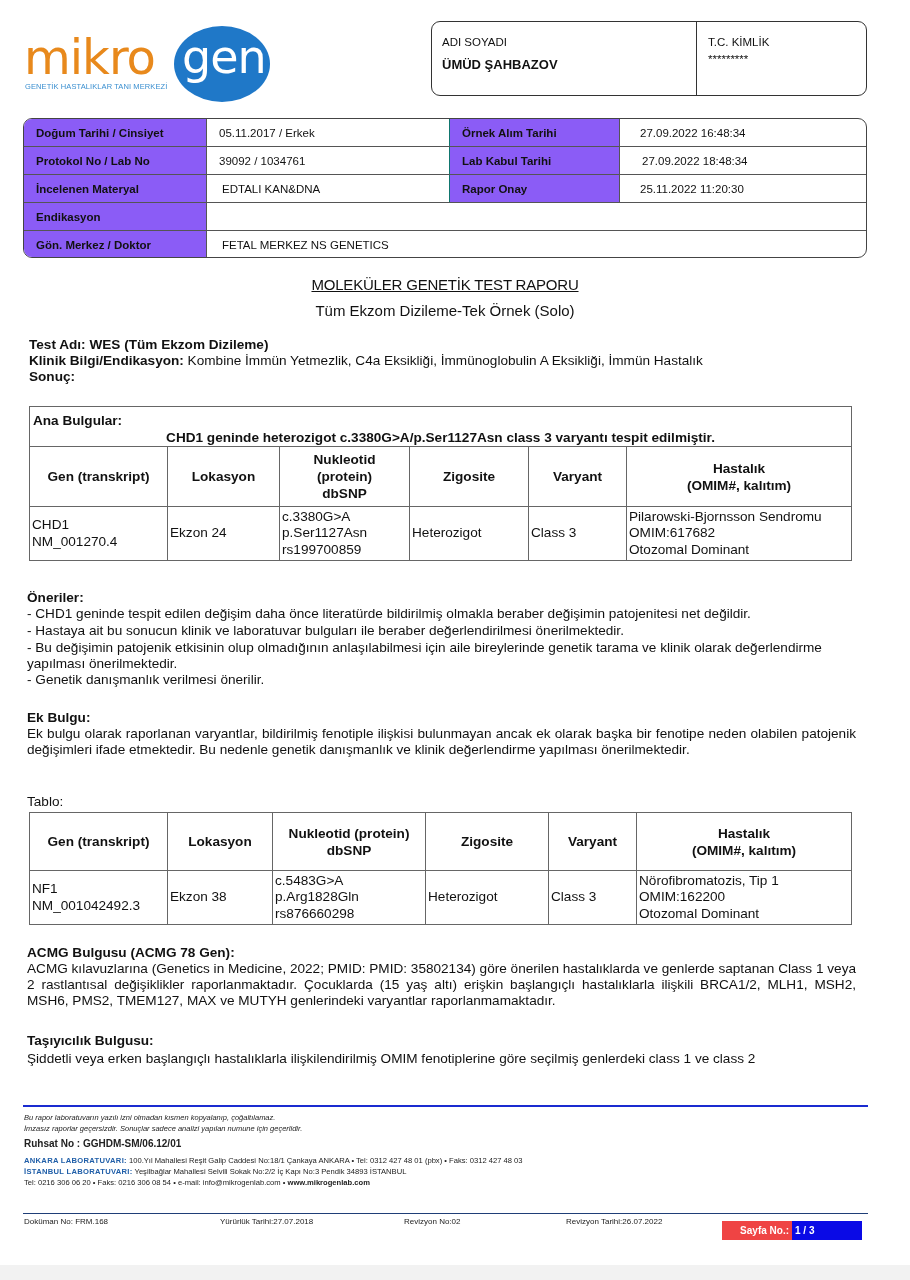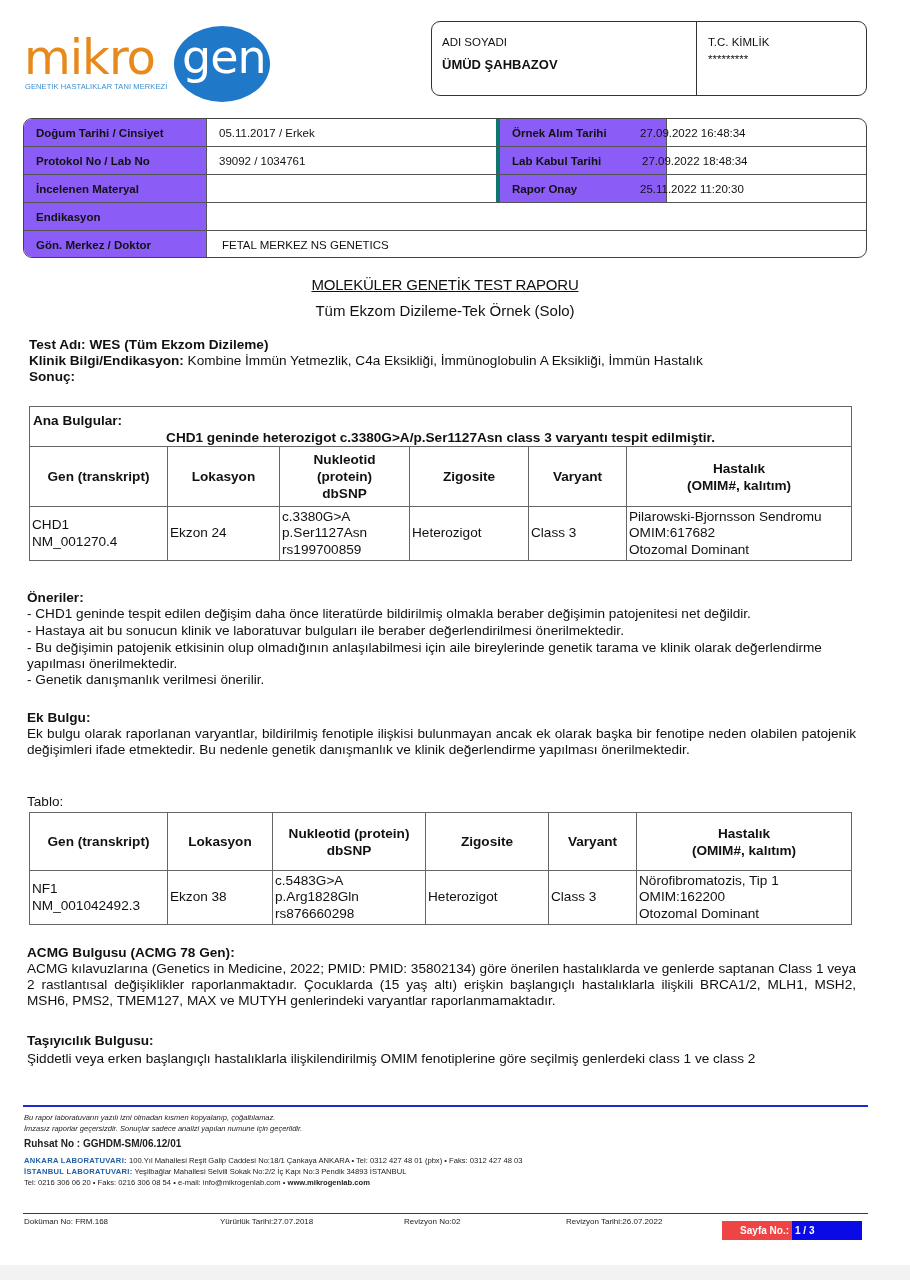--- a/index.html
+++ b/index.html
@@ -20,21 +20,21 @@
   .pb-label { position: absolute; font-family: "Liberation Sans", sans-serif; font-size: 11.5px; color: #111; }
   .pb-value { position: absolute; font-size: 13px; font-weight: bold; color: #111; }
 
   
   .info-table { left: 23px; top: 118px; width: 844px; height: 140px; border: 1px solid #444; border-radius: 9px; overflow: hidden; }
   .info-row { position: absolute; left: 0; width: 100%; height: 28px; border-bottom: 1px solid #555; }
   .info-row.last { border-bottom: none; }
   .info-cell { position: absolute; top: 0; height: 100%; font-size: 11.5px; line-height: 28px; padding-left: 12px; white-space: nowrap; }
   .info-cell.lbl { background: #8b5cf6; font-weight: bold; color: #111; border-right: 1px solid #555; }
   .info-cell.val { color: #111; }
-  .info-cell.bl { border-left: 4px solid #0f766e; margin-left: 47px; }
+  .info-cell.bl { border-left: 1px solid #0f766e; }
 
   
   .title-main { left: 0; width: 890px; top: 276px; text-align: center; font-size: 15px; text-decoration: underline; color: #111; letter-spacing: -0.2px; }
   .title-sub { left: 0; width: 890px; top: 302px; text-align: center; font-size: 15px; color: #111; }
 
   .body-text { font-family: "Liberation Sans", sans-serif; font-size: 13.6px; color: #111; line-height: 16px; }
   .b { font-weight: bold; }
 
   
   table.res { border-collapse: collapse; font-size: 13.6px; color: #111; }
@@ -81,20 +81,21 @@
     <div class="info-cell val" style="left:596px; width:248px; padding-left:20px;">27.09.2022 16:48:34</div>
   </div>
   <div class="info-row" style="top:28px;">
     <div class="info-cell lbl" style="left:0; width:183px;">Protokol No / Lab No</div>
     <div class="info-cell val" style="left:183px; width:220px;">39092 / 1034761</div>
     <div class="info-cell lbl bl" style="left:425px; width:171px;">Lab Kabul Tarihi</div>
     <div class="info-cell val" style="left:596px; width:248px; padding-left:22px;">27.09.2022 18:48:34</div>
   </div>
   <div class="info-row" style="top:56px;">
     <div class="info-cell lbl" style="left:0; width:183px;">İncelenen Materyal</div>
+    <div class="info-cell val" style="left:183px; width:242px; padding-left:15px;">EDTALI KAN&amp;DNA</div>
     <div class="info-cell lbl bl" style="left:425px; width:171px;">Rapor Onay</div>
     <div class="info-cell val" style="left:596px; width:248px; padding-left:20px;">25.11.2022 11:20:30</div>
   </div>
   <div class="info-row" style="top:84px;">
     <div class="info-cell lbl" style="left:0; width:183px;">Endikasyon</div>
     <div class="info-cell val" style="left:183px; width:661px;"></div>
   </div>
   <div class="info-row last" style="top:112px;">
     <div class="info-cell lbl" style="left:0; width:183px;">Gön. Merkez / Doktor</div>
     <div class="info-cell val" style="left:183px; width:661px; padding-left:15px;">FETAL MERKEZ NS GENETICS</div>

